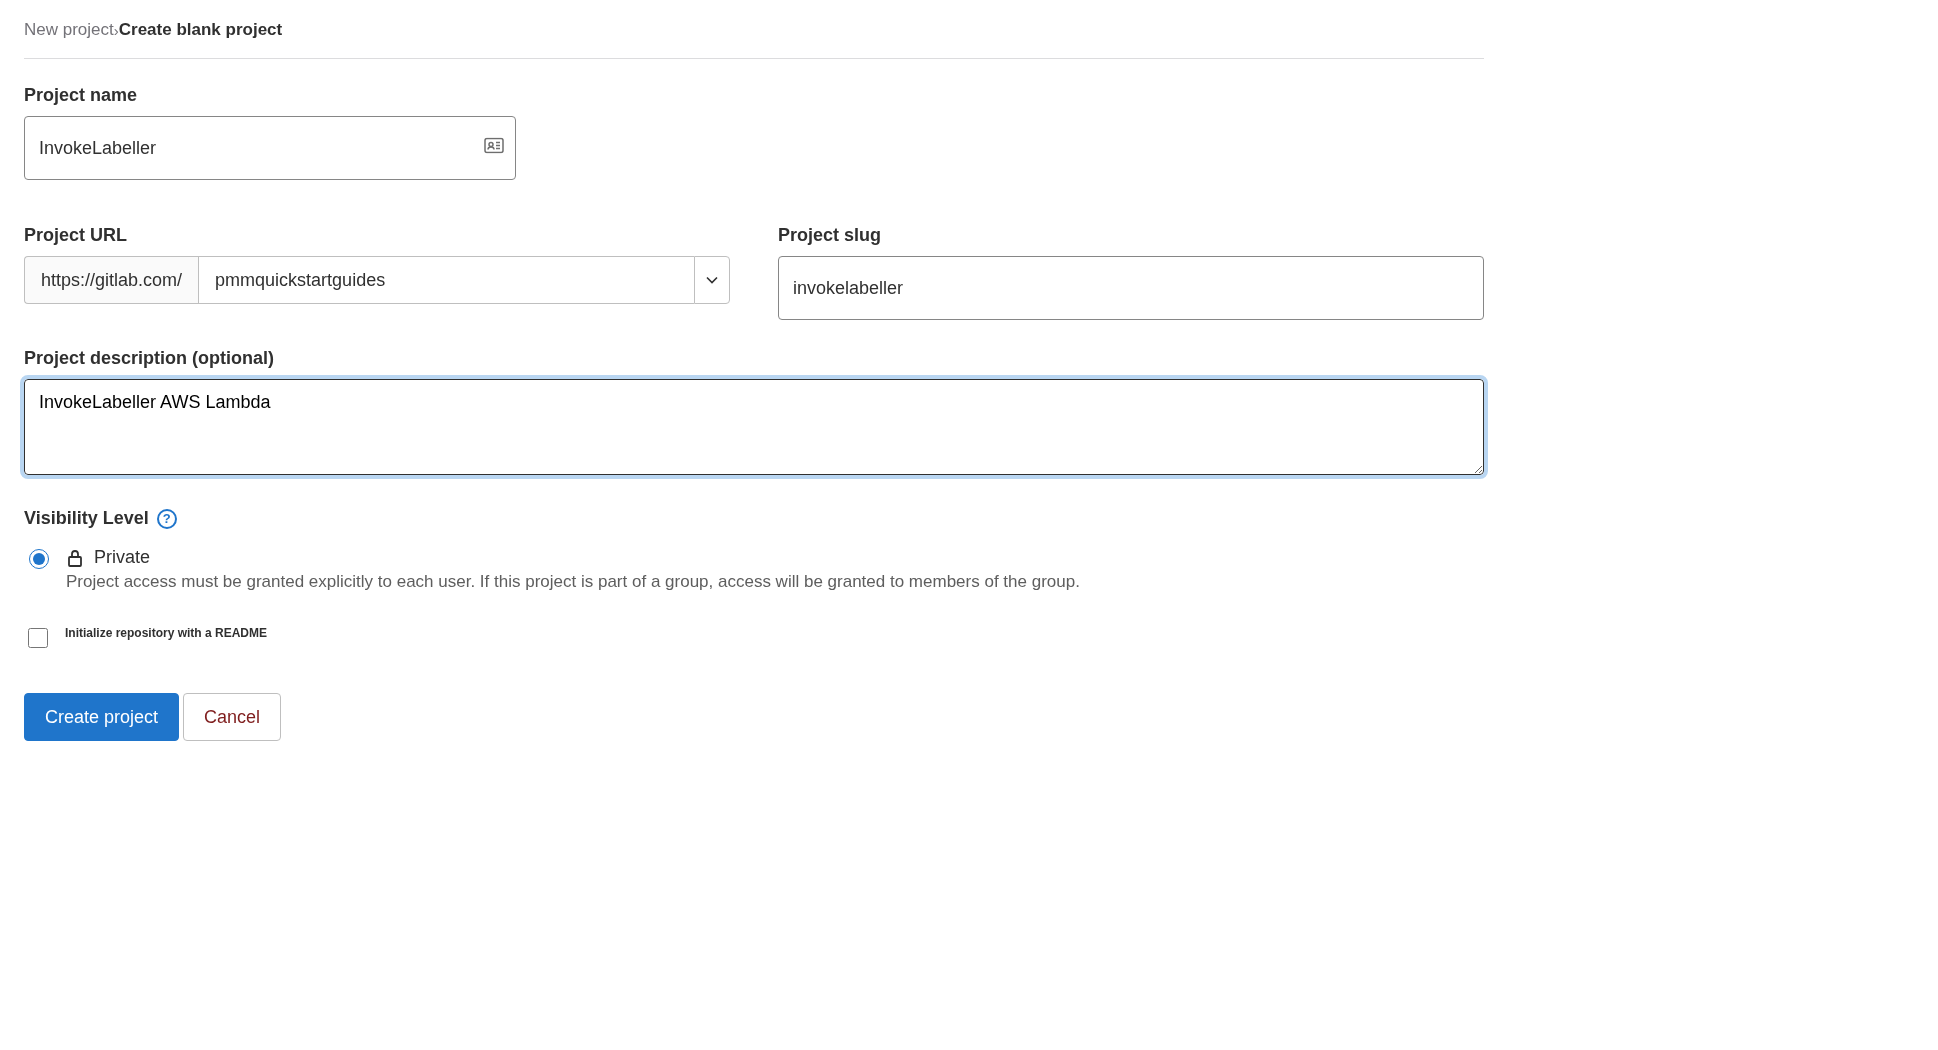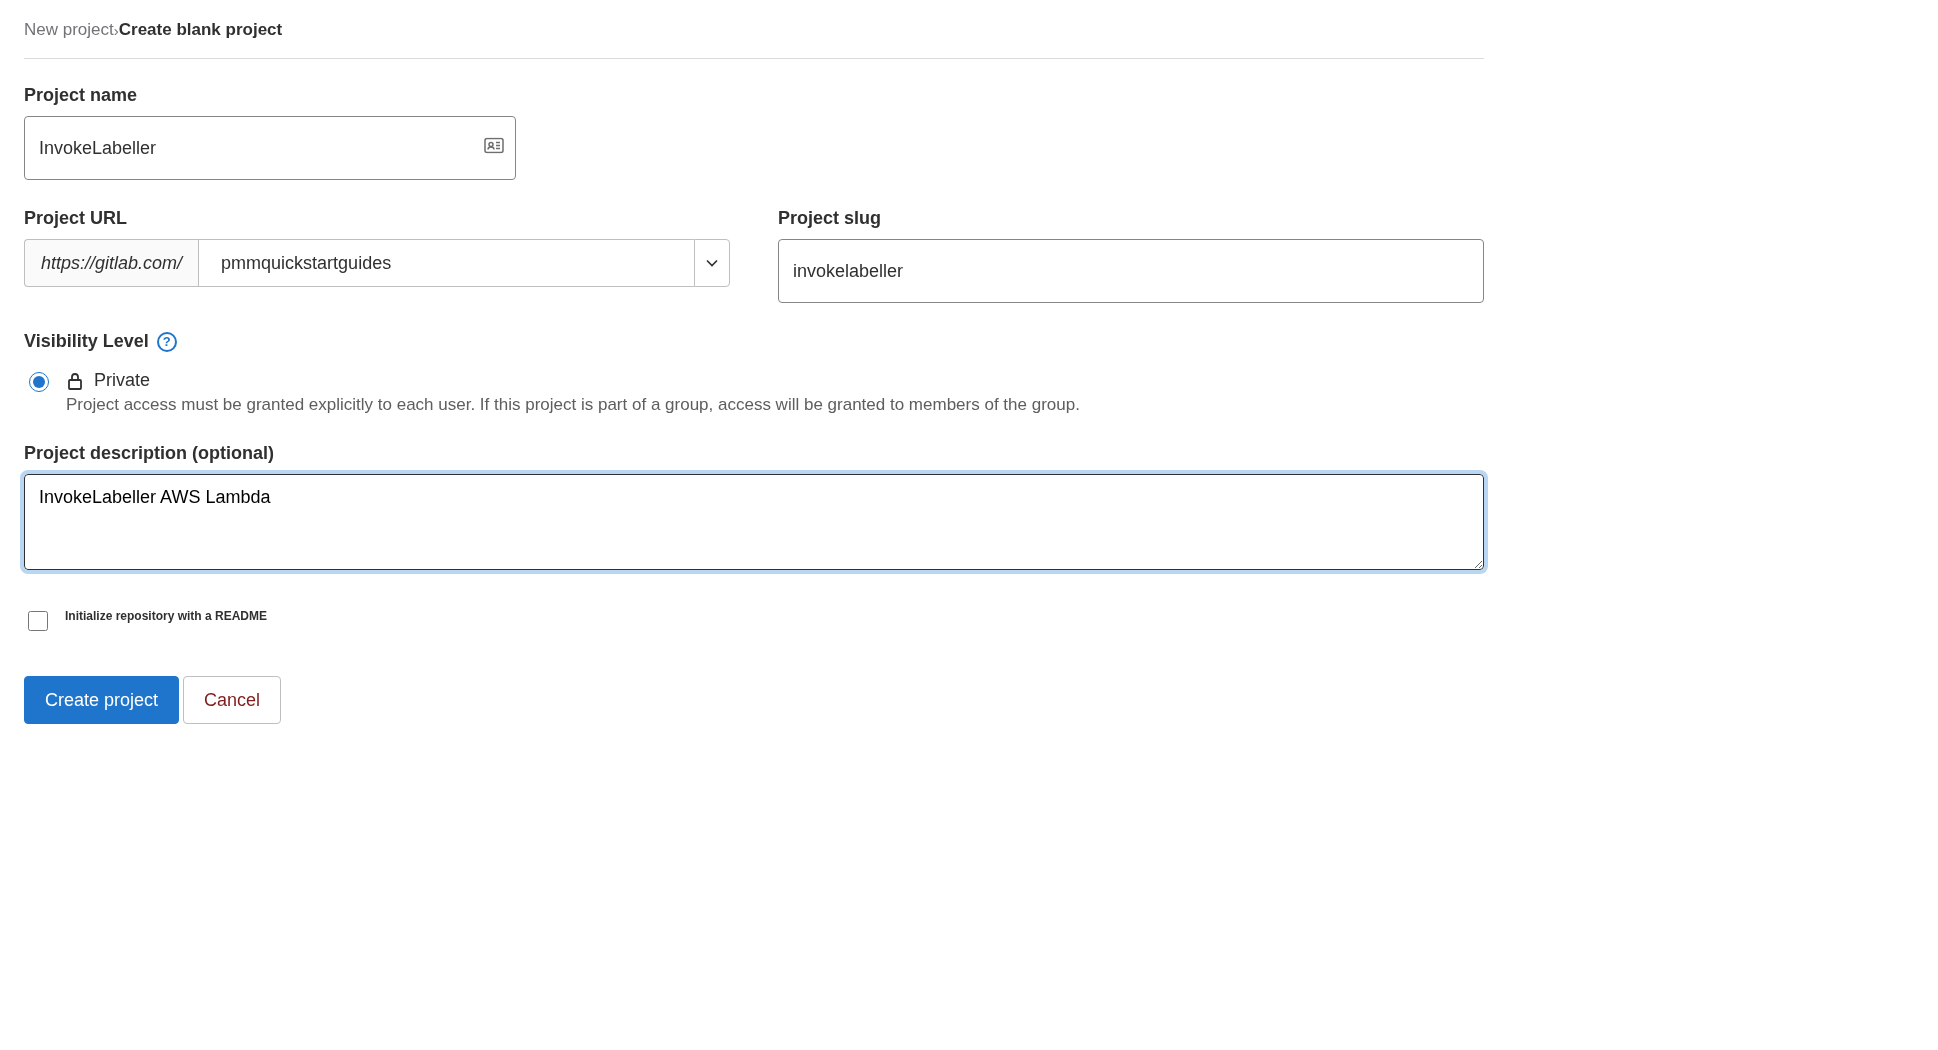--- a/index.html
+++ b/index.html
@@ -34,21 +34,21 @@
   }
   .label {
     font-weight: 600;
     font-size: 18px;
     margin-bottom: 10px;
     display: block;
   }
   .row {
     display: flex;
     gap: 48px;
-    margin-top: 28px;
+    margin-top: 45px;
   }
   .col { flex: 1; }
   .input {
     width: 100%;
     height: 64px;
     border: 1px solid #868686;
     border-radius: 4px;
     padding: 0 14px;
     font-size: 18px;
     color: #303030;
@@ -73,28 +73,27 @@
     border: 1px solid #bfbfbf;
     border-right: none;
     border-radius: 4px 0 0 4px;
     background: #fafafa;
     padding: 0 16px;
     height: 48px;
     display: flex;
     align-items: center;
     font-size: 18px;
     color: #303030;
-    font-style: italic;
   }
   .url-select {
     flex: 1;
     height: 48px;
     border: 1px solid #bfbfbf;
     border-right: none;
-    padding: 0 22px;
+    padding: 0 16px;
     font-size: 18px;
     display: flex;
     align-items: center;
     background: #fff;
   }
   .url-caret {
     height: 48px;
     width: 36px;
     border: 1px solid #bfbfbf;
     border-radius: 0 4px 4px 0;
@@ -243,44 +242,44 @@
       </div>
     </div>
     <div class="col">
       <label class="label">Project slug</label>
       <input class="input" type="text" value="invokelabeller" style="">
     </div>
   </div>
 
 
   <div class="section">
+    <label class="label">Project description (optional)</label>
+    <textarea class="textarea" style="">InvokeLabeller AWS Lambda</textarea>
+  </div>
+
+  <div class="section">
     <div class="vis-label">
       <span>Visibility Level</span>
       <span class="help-circle">?</span>
     </div>
     <div class="radio-row">
       <input type="radio" checked="" style="">
       <div>
         <div class="radio-label-line">
           <svg width="18" height="20" viewBox="0 0 18 20" fill="none" stroke="#303030" stroke-width="1.8">
             <rect x="3" y="9" width="12" height="9" rx="1"></rect>
             <path d="M6 9 V6 a3 3 0 0 1 6 0 V9"></path>
           </svg>
           <span>Private</span>
         </div>
         <div class="radio-desc">Project access must be granted explicitly to each user. If this project is part of a group, access will be granted to members of the group.</div>
       </div>
     </div>
   </div>
 
-  <div class="section">
-    <label class="label">Project description (optional)</label>
-    <textarea class="textarea" style="">InvokeLabeller AWS Lambda</textarea>
-  </div>
-
   <div class="check-section">
     <div class="radio-row">
       <input type="checkbox" style="">
       <span class="check-label">Initialize repository with a README</span>
     </div>
   </div>
 
   <div class="actions">
     <button class="btn btn-primary">Create project</button>
     <button class="btn">Cancel</button>

